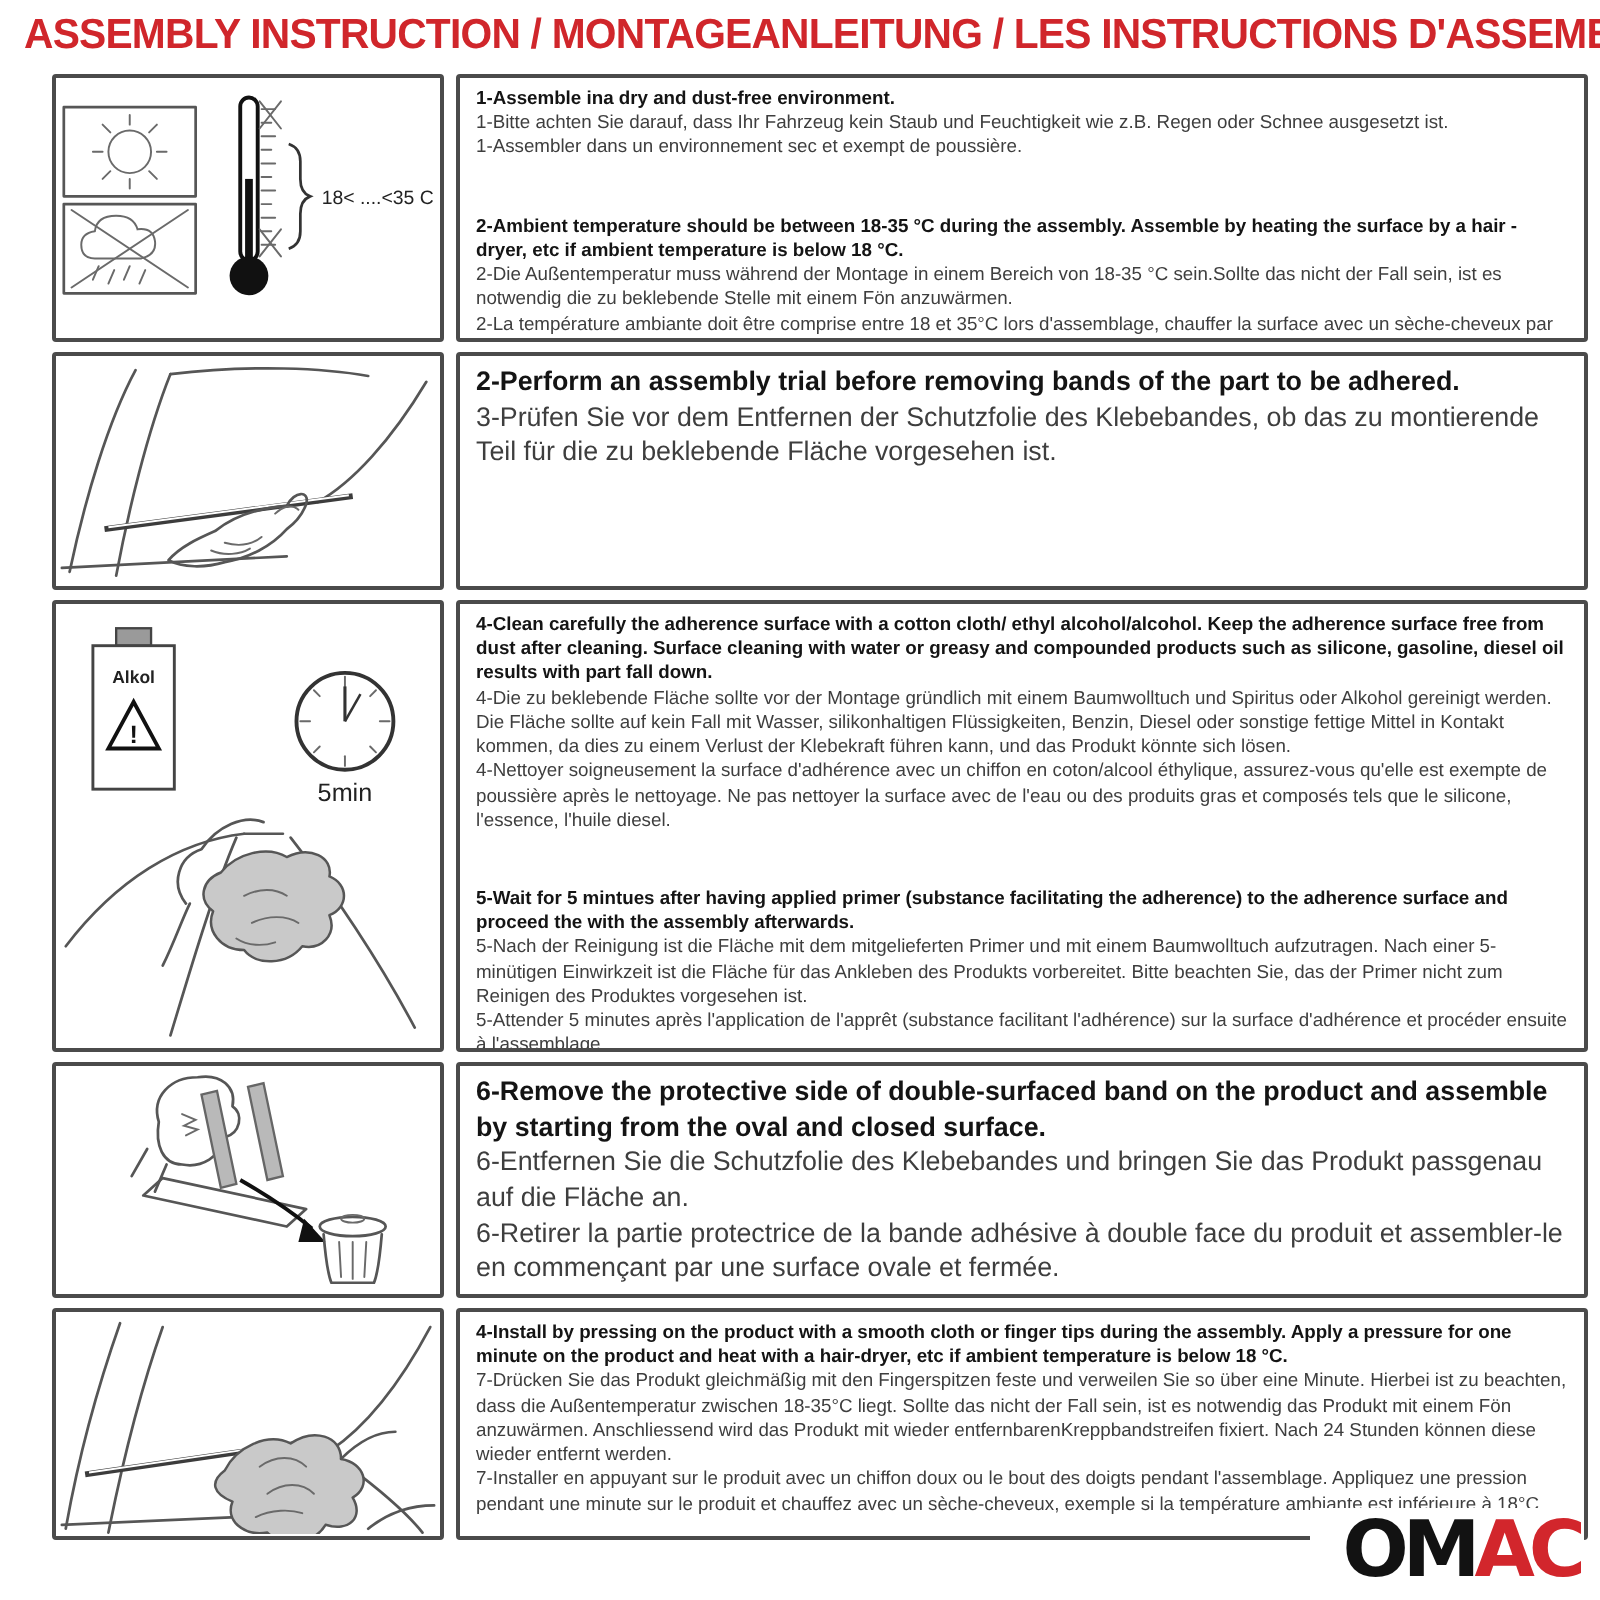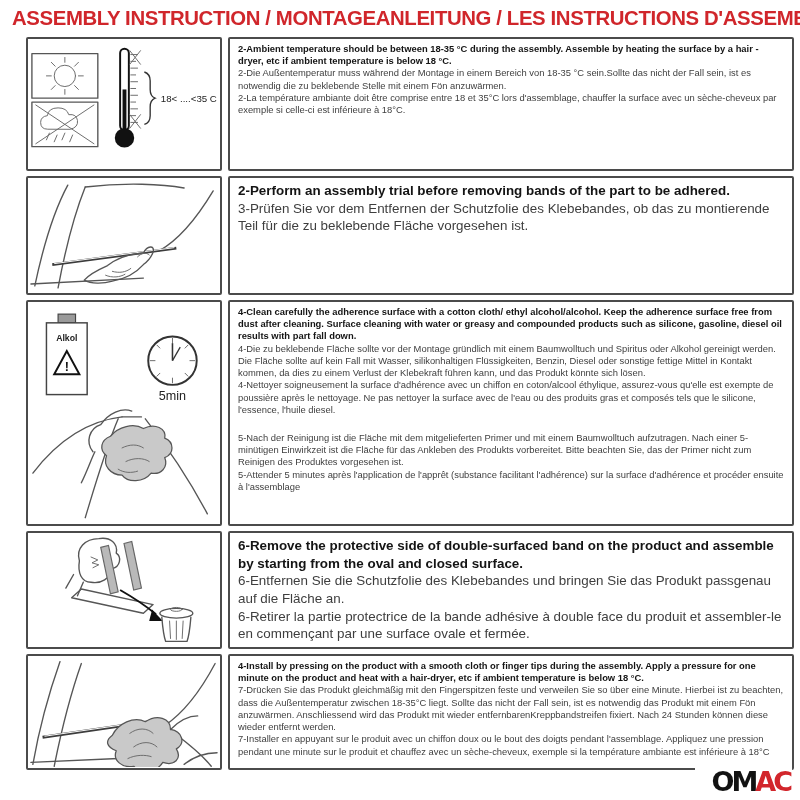--- a/index.html
+++ b/index.html
@@ -8,26 +8,26 @@
   .content{padding:0 6px 0 26px;}
   .row{display:flex;gap:6px;margin-bottom:5px;}
   .cell{border:2px solid #4b4b4b;border-radius:2px;background:#fff;box-sizing:border-box;}
   .left{width:196px;flex:none;display:flex;align-items:center;justify-content:center;overflow:hidden;padding:1px;text-align:right;}
   .left svg{width:100%;height:100%;}
   .right{flex:1;padding:4px 8px 4px 8px;overflow:hidden;}
   .small{font-size:9.4px;line-height:1.3;}
   .large{font-size:13.4px;line-height:1.32;}
   p{margin:0;color:#3e3e3e;}
   p.en{font-weight:bold;color:#141414;}
-  .block + .block{margin-top:16px;}
+  .block + .block{margin-top:27px;}
   .lineart{fill:none;stroke:#565656;stroke-width:1.4;stroke-linecap:round;stroke-linejoin:round;}
   .thin{fill:none;stroke:#6a6a6a;stroke-width:1;stroke-linecap:round;}
   .grayfill{fill:#c9c9c9;stroke:#565656;stroke-width:1.3;stroke-linejoin:round;}
   .svgtext{font-family:"Liberation Sans",sans-serif;fill:#222;}
-  .logo{position:absolute;right:8px;bottom:3px;background:#fff;padding:2px 2px 2px 16px;font-family:"DejaVu Sans",sans-serif;font-weight:bold;font-size:27px;letter-spacing:-3px;line-height:1;}
+  .logo{position:absolute;right:8px;bottom:3px;background:#fff;padding:2px 2px 2px 16px;font-family:"DejaVu Sans",sans-serif;font-weight:bold;font-size:39px;letter-spacing:-3px;line-height:1;}
   .lg-black{color:#121212;}
   .lg-red{color:#d2262c;}
 </style>
 </head>
 <body>
 
 <div class="title">ASSEMBLY INSTRUCTION / MONTAGEANLEITUNG / LES INSTRUCTIONS D'ASSEMBLAGE</div>
 
 <div class="content">
 
@@ -78,20 +78,25 @@
             <line x1="115" y1="8" x2="104" y2="22" class="thin"></line>
           <line x1="104" y1="74" x2="115" y2="88" class="thin"></line>
             <line x1="115" y1="74" x2="104" y2="88" class="thin"></line>
           <path d="M119,30 q6,2 6,9 l0,9 q0,7 5,9 q-5,2 -5,9 l0,9 q0,7 -6,9" fill="none" stroke="#333" stroke-width="1.4"></path>
           <text x="136" y="61" font-size="10" class="svgtext">18&lt; ....&lt;35 C</text>
         </g>
       </svg>
     </div>
     <div class="cell right small">
       <div class="block">
+        <p class="en">1-Assemble ina dry and dust-free environment.</p>
+        <p>1-Bitte achten Sie darauf, dass Ihr Fahrzeug kein Staub und Feuchtigkeit wie z.B. Regen oder Schnee ausgesetzt ist.</p>
+        <p>1-Assembler dans un environnement sec et exempt de poussière.</p>
+      </div>
+      <div class="block">
         <p class="en">2-Ambient temperature should be between 18-35 °C  during the assembly. Assemble by heating the surface by a hair -dryer, etc if ambient temperature is below 18 °C.</p>
         <p>2-Die Außentemperatur muss während der Montage in einem Bereich von 18-35 °C  sein.Sollte das nicht der Fall sein, ist es notwendig die zu beklebende Stelle mit einem Fön anzuwärmen.</p>
         <p>2-La température ambiante doit être comprise entre 18 et 35°C lors d'assemblage, chauffer la surface avec un sèche-cheveux par exemple si celle-ci est inférieure à 18°C.</p>
       </div>
     </div>
   </div>
 
   <div class="row" style="height:119px;">
     <div class="cell left">
       <svg viewBox="0 0 196 112">
@@ -156,20 +161,21 @@
         </g>
       </svg>
     </div>
     <div class="cell right small">
       <div class="block">
         <p class="en">4-Clean carefully the adherence surface with a cotton cloth/ ethyl alcohol/alcohol. Keep the adherence surface free from dust after cleaning. Surface cleaning with water or greasy and compounded products such as silicone, gasoline, diesel oil results with part fall down.</p>
         <p>4-Die zu beklebende Fläche sollte vor der Montage gründlich mit einem Baumwolltuch und Spiritus oder Alkohol gereinigt werden. Die Fläche sollte auf kein Fall mit Wasser, silikonhaltigen Flüssigkeiten, Benzin, Diesel oder sonstige fettige Mittel in Kontakt kommen, da dies zu einem Verlust der Klebekraft führen kann, und das Produkt könnte sich lösen.</p>
         <p>4-Nettoyer soigneusement la surface d'adhérence avec un chiffon en coton/alcool éthylique, assurez-vous qu'elle est exempte de poussière après le nettoyage. Ne pas nettoyer la surface avec de l'eau ou des produits gras et composés tels que le silicone, l'essence, l'huile diesel.</p>
       </div>
       <div class="block">
+        <p class="en">5-Wait for 5 mintues after having applied primer (substance facilitating the adherence) to the adherence surface and proceed the with the assembly afterwards.</p>
         <p>5-Nach der Reinigung ist die Fläche mit dem mitgelieferten Primer und mit einem Baumwolltuch aufzutragen. Nach einer 5-minütigen Einwirkzeit ist die Fläche für das Ankleben des Produkts vorbereitet. Bitte beachten Sie, das der Primer nicht zum Reinigen des Produktes vorgesehen ist.</p>
         <p>5-Attender 5 minutes après l'application de l'apprêt (substance facilitant l'adhérence) sur la surface d'adhérence et procéder ensuite à l'assemblage</p>
       </div>
     </div>
   </div>
 
   <div class="row" style="height:118px;border-radius:16px;">
     <div class="cell left">
       <svg viewBox="0 0 196 112">
         <g>

